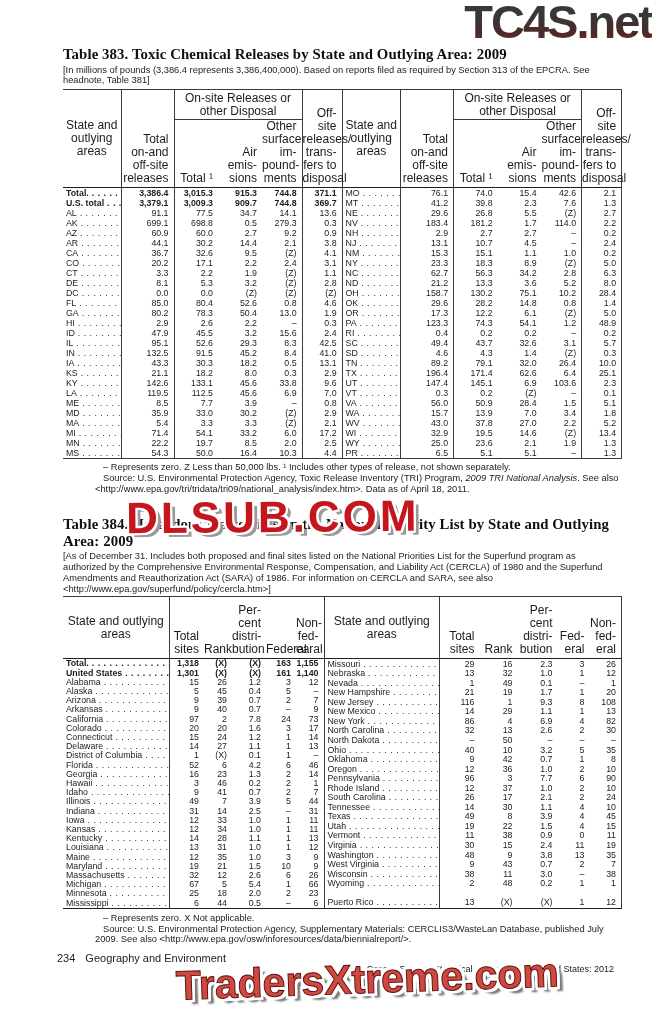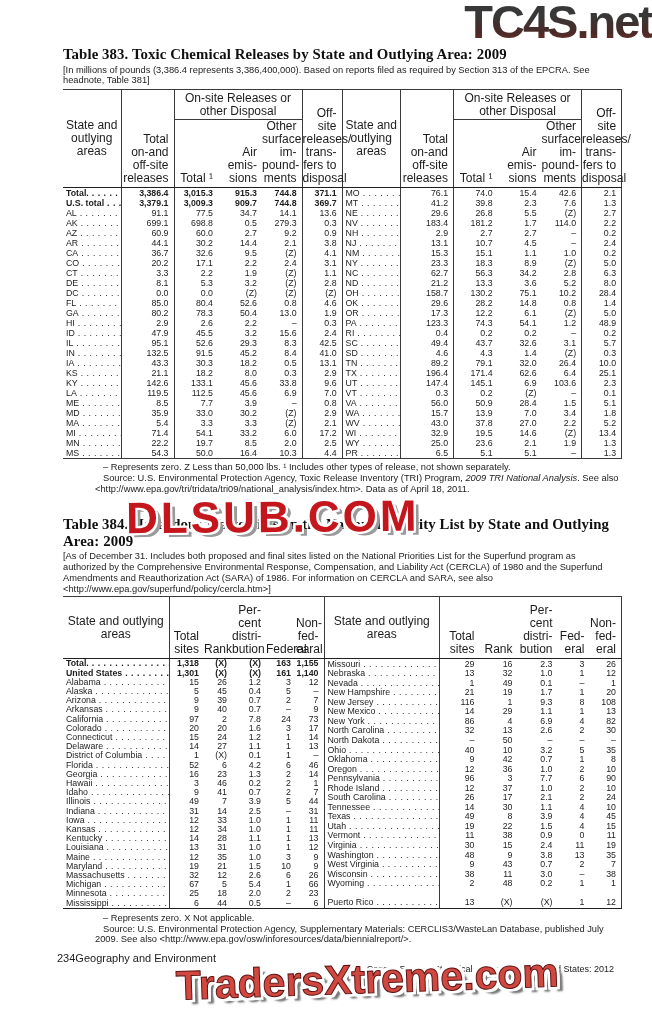--- a/index.html
+++ b/index.html
@@ -47,21 +47,21 @@
   
   .t384 tbody td { height:9.2px; line-height:9.2px; }
   .t384 thead th { height:62px; }
   .t384 tbody tr:last-child td { border-bottom:1.5px solid #1f1f1f; }
   .t384-left  { width:261px; }
   .t384-right { width:297px; }
   tr.spacer td { height:9.2px; }
 
   
   .footer-left { position:absolute; left:57px; top:952px; font-size:11px; color:#222; }
-  .footer-left .pgnum { }
+  .footer-left .pgnum { margin-right:10px; }
   .footer-right { position:absolute; right:38px; top:964px; font-size:9px; color:#222; }
 
   
   .wm-top {
     position:absolute; top:-6px; right:0; z-index:20;
     font-family:"Liberation Sans", sans-serif; font-weight:900; font-size:47px;
     letter-spacing:-2px;
     background:linear-gradient(180deg,#383838 40%, #4a2a28 70%, #7d2a24 95%);
     -webkit-background-clip:text; background-clip:text; color:transparent;
   }

